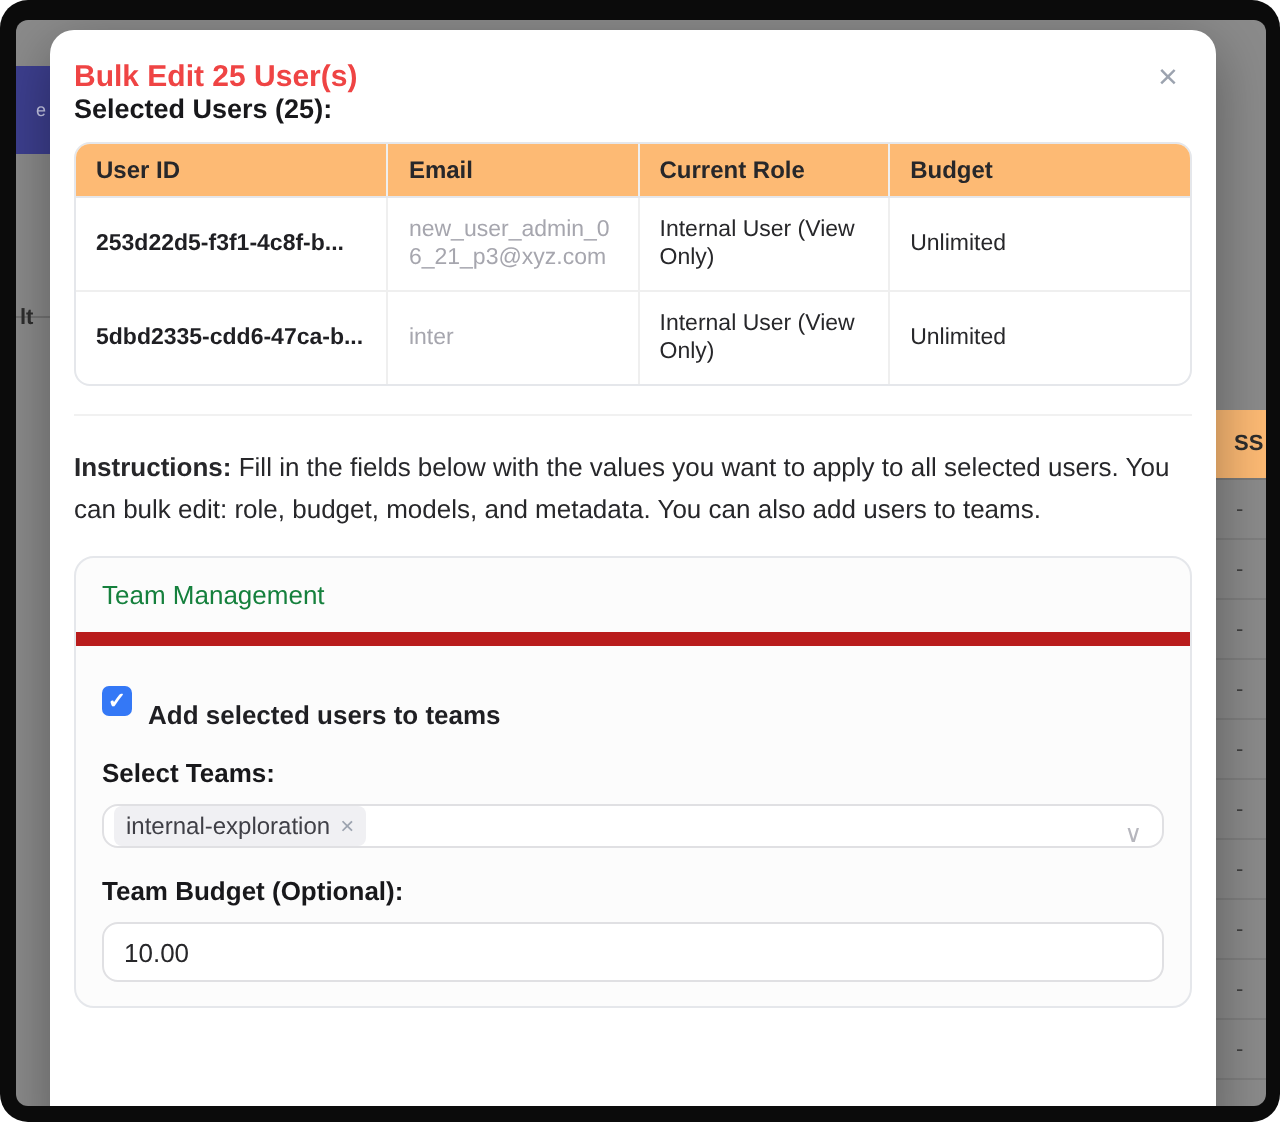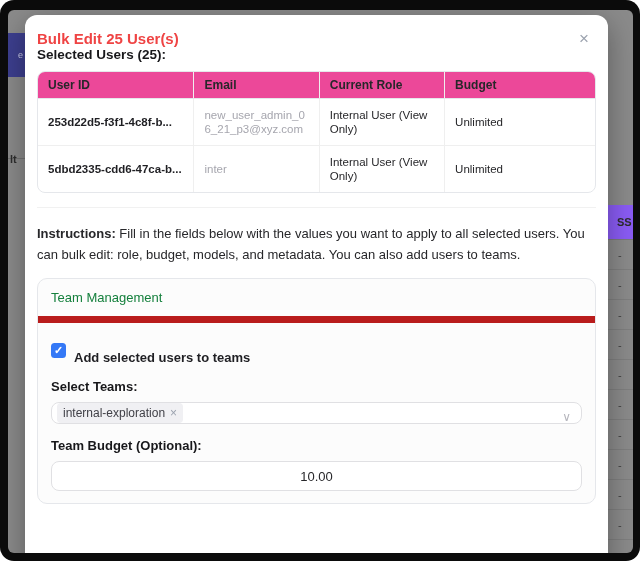--- a/index.html
+++ b/index.html
@@ -6,35 +6,35 @@
   html, body { width: 640px; height: 561px; background: #ffffff; font-family: "Liberation Sans", sans-serif; }
   .frame { position: relative; width: 640px; height: 561px; background: #0b0b0b; border-radius: 14px; overflow: hidden; }
   .screen { position: absolute; left: 8px; top: 10px; width: 625px; height: 543px; background: #8b8b8b; border-radius: 6px; overflow: hidden; }
 
   
   .bg-frag { position: absolute; color: #2e2e2e; }
   .blue-chip { position: absolute; left: 0; top: 23px; width: 17px; height: 44px; background: #3d3f8f; color: #c8c9e8; font-size: 9px; display: flex; align-items: center; justify-content: flex-end; padding-right: 2px; }
   .bg-line-left { position: absolute; left: 0; top: 148px; width: 17px; border-top: 1px solid #747474; }
   .frag-lt { left: 2px; top: 143px; font-size: 11px; font-weight: bold; }
   .bg-right { position: absolute; left: 600px; top: 0; width: 25px; height: 100%; }
-  .bg-right-headband { position: absolute; left: 0; top: 195px; width: 100%; height: 35px; background: #8b5cf6; color: #2d2d2d; font-weight: bold; font-size: 11px; display: flex; align-items: center; padding-left: 9px; border-bottom: 1px solid #7a7a7a; }
+  .bg-right-headband { position: absolute; left: 0; top: 195px; width: 100%; height: 35px; background: #fdba74; color: #2d2d2d; font-weight: bold; font-size: 11px; display: flex; align-items: center; padding-left: 9px; border-bottom: 1px solid #7a7a7a; }
   .bg-dash-row { width: 100%; height: 30px; border-bottom: 1px solid #7f7f7f; color: #3f3f3f; font-size: 11px; display: flex; align-items: center; padding-left: 10px; }
   .bg-dash-rows { position: absolute; left: 0; top: 230px; width: 100%; }
 
   
   .modal { position: absolute; left: 17px; top: 5px; width: 583px; height: 560px; background: #ffffff; border-radius: 12px; padding: 10px 12px 0 12px; box-shadow: 0 8px 30px rgba(0,0,0,.35); }
   .modal-head { position: relative; margin-top: 5px; }
   .modal-title { font-size: 15px; font-weight: bold; color: #ef4444; }
   .close-btn { position: absolute; top: -1px; right: 2px; width: 20px; height: 20px; border: none; background: transparent; color: #9ca3af; font-size: 17px; line-height: 20px; cursor: pointer; font-family: "Liberation Sans", sans-serif; }
   .section-heading { font-size: 13.5px; font-weight: bold; color: #18181b; }
 
   
   .table-wrap { margin-top: 9px; border: 1px solid #e5e7eb; border-radius: 8px; max-height: 186px; overflow: hidden; }
   table { width: 100%; border-collapse: collapse; table-layout: fixed; }
-  thead th { background: #ec4899; font-size: 12px; font-weight: bold; color: #27272a; text-align: left; padding: 6px 10px; border-bottom: 1px solid #e5e7eb; border-right: 1px solid #efefef; }
+  thead th { background: #fdba74; font-size: 12px; font-weight: bold; color: #27272a; text-align: left; padding: 6px 10px; border-bottom: 1px solid #e5e7eb; border-right: 1px solid #efefef; }
   thead th:last-child, tbody td:last-child { border-right: none; }
   tbody td { font-size: 11.5px; padding: 9px 10px; border-bottom: 1px solid #efefef; border-right: 1px solid #efefef; color: #27272a; vertical-align: middle; word-break: break-all; line-height: 14px; }
   tbody tr:last-child td { border-bottom: none; }
   td.uid { font-weight: bold; color: #1f1f23; }
   td.email { color: #a6a6ae; }
   .col-uid { width: 28%; } .col-email { width: 22.5%; } .col-role { width: 22.5%; } .col-budget { width: 27%; }
 
   .divider { margin-top: 14px; border: none; border-top: 1px solid #f1f1f1; }
 
   .instructions { margin-top: 15px; font-size: 13px; color: #27272a; line-height: 21px; }
@@ -45,21 +45,21 @@
   .card-header { padding: 11px 13px; font-size: 13px; font-weight: normal; color: #15803d; border-bottom: 7px solid #b91c1c; }
   .card-body { padding: 12px 13px; }
   .check-row { display: flex; align-items: center; gap: 8px; cursor: pointer; }
   .checkbox { width: 15px; height: 15px; border-radius: 3.5px; background: #3478f6; color: #ffffff; font-size: 11px; font-weight: bold; display: flex; align-items: center; justify-content: center; flex: 0 0 auto; }
   .check-label { font-size: 13px; font-weight: bold; color: #1f1f23; margin-top: 15px; }
   .field-label { margin-top: 14px; font-size: 13px; font-weight: bold; color: #18181b; }
   .multiselect { position: relative; margin-top: 8px; height: 22px; background: #ffffff; border: 1px solid #e0e0e3; border-radius: 8px; display: flex; align-items: flex-start; padding: 0 26px 0 5px; cursor: pointer; }
   .tag { background: #f0f0f3; border-radius: 4px; font-size: 12px; color: #3f3f46; padding: 3px 6px; display: inline-flex; align-items: center; gap: 5px; }
   .tag-x { color: #9ca3af; font-size: 12px; cursor: pointer; }
   .chevron { position: absolute; right: 10px; top: 7px; color: #b6b6bd; font-size: 12px; }
-  .text-input { margin-top: 8px; width: 100%; height: 30px; border: 1px solid #e0e0e3; border-radius: 8px; padding: 0 10px; font-size: 13px; color: #27272a; font-family: "Liberation Sans", sans-serif; background: #ffffff; outline: none; text-align: center; }
+  .text-input { margin-top: 8px; width: 100%; height: 30px; border: 1px solid #e0e0e3; border-radius: 8px; padding: 0 10px; font-size: 13px; color: #27272a; font-family: "Liberation Sans", sans-serif; background: #ffffff; outline: none; }
 </style>
 </head>
 <body>
 
 <div class="frame">
   <div class="screen">
 
     <div class="blue-chip">
       <span>e</span>
     </div>

